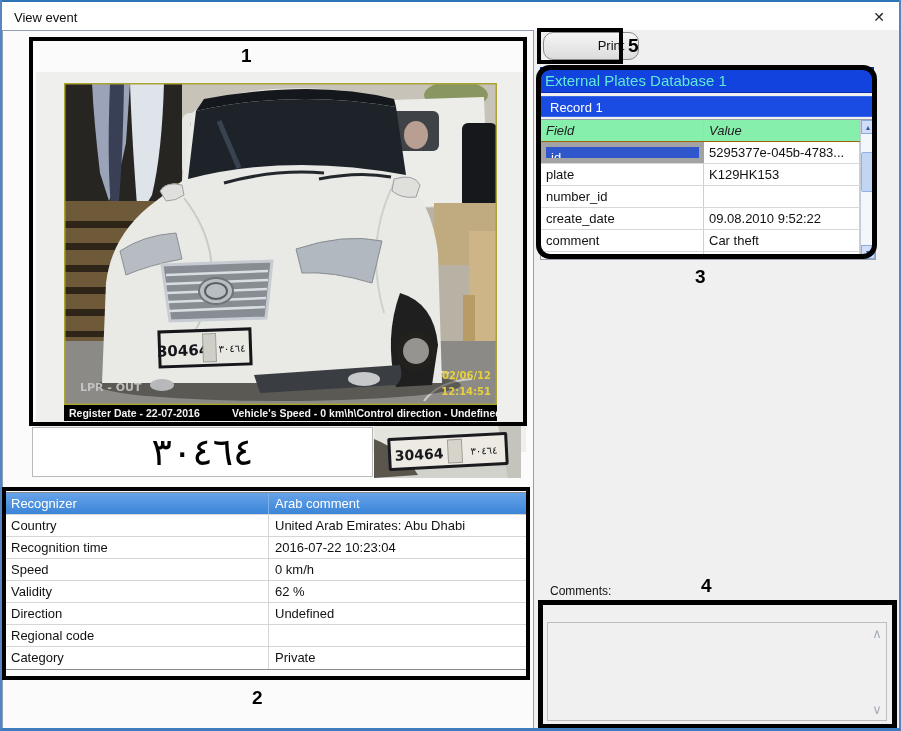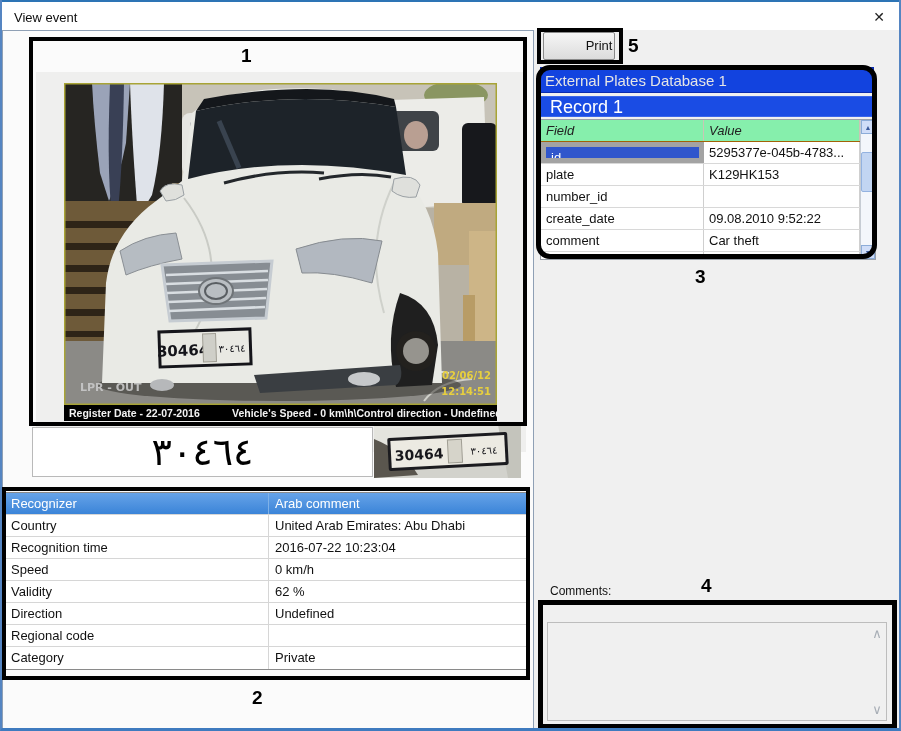--- a/index.html
+++ b/index.html
@@ -33,28 +33,28 @@
   .rec-table { position:absolute; left:4px; top:492px; width:526px; border:1px solid #8a8a8a; background:#fff; }
   .t2row { display:grid; grid-template-columns:264px 1fr; height:22px; border-bottom:1px solid #d6d6d6;
            font-size:13px; color:#111; }
   .t2row:last-child { border-bottom:none; }
   .t2row > div { padding:3px 0 0 6px; border-right:1px solid #d6d6d6; overflow:hidden; white-space:nowrap; }
   .t2row > div:last-child { border-right:none; }
   .t2row.sel { background:linear-gradient(#66a3e8,#3b84d8); color:#fff; }
   .t2row.sel > div { border-right-color:#7fb2e8; }
 
   
-  .print-btn { position:absolute; left:543px; top:32px; width:72px; height:28px;
-               background:linear-gradient(#f6f6f6,#dcdcdc); border:1px solid #8a8a8a; border-radius:2px;
+  .print-btn { position:absolute; left:543px; top:32px; width:96px; height:28px;
+               background:linear-gradient(#f6f6f6,#dcdcdc); border:1px solid #8a8a8a; border-radius:10px;
                font-size:13px; color:#111; text-align:center; line-height:26px; cursor:pointer;padding-left:40px; }
 
   .edb-title { position:absolute; left:540px; top:67px; width:334px; height:26px; background:#1243df;
-               color:#e5e5e5; font-size:15px; line-height:26px; padding-left:4px; border:1px solid #0a2bb0; }
+               color:#5eead4; font-size:15px; line-height:26px; padding-left:4px; border:1px solid #0a2bb0; }
   .edb-record { position:absolute; left:540px; top:96px; width:334px; height:21px; background:#1a4ce4;
-                color:#fff; font-size:18px; line-height:21px; padding-left:9px; border:1px solid #3a66ea; }
+                color:#fff; font-size:13px; line-height:21px; padding-left:9px; border:1px solid #3a66ea; }
   .edb-wrap { position:absolute; left:540px; top:119px; width:336px; height:141px; background:#fff;
               border:1px solid #9aa0a8; display:flex; overflow:hidden; }
   .edb-main { flex:1; overflow:hidden; }
   .edb-hrow { display:grid; grid-template-columns:163px 1fr; height:22px; background:#86efac;
               border-bottom:1px solid #a16207; font-size:13px; color:#222;font-style:italic; }
   .edb-hrow > div { padding:3px 0 0 5px; border-right:1px solid #c9c5b5; }
   .edb-row { display:grid; grid-template-columns:163px 1fr; height:22px; border-bottom:1px solid #d8d8d8;
              font-size:13px; color:#111; background:#fff; }
   .edb-row > div { padding:3px 0 0 5px; border-right:1px solid #cfcfcf; overflow:hidden; white-space:nowrap; }
   .edb-row > div.fsel { background:#3056cc; color:#fff; border:5px solid #a3a3a3; }

